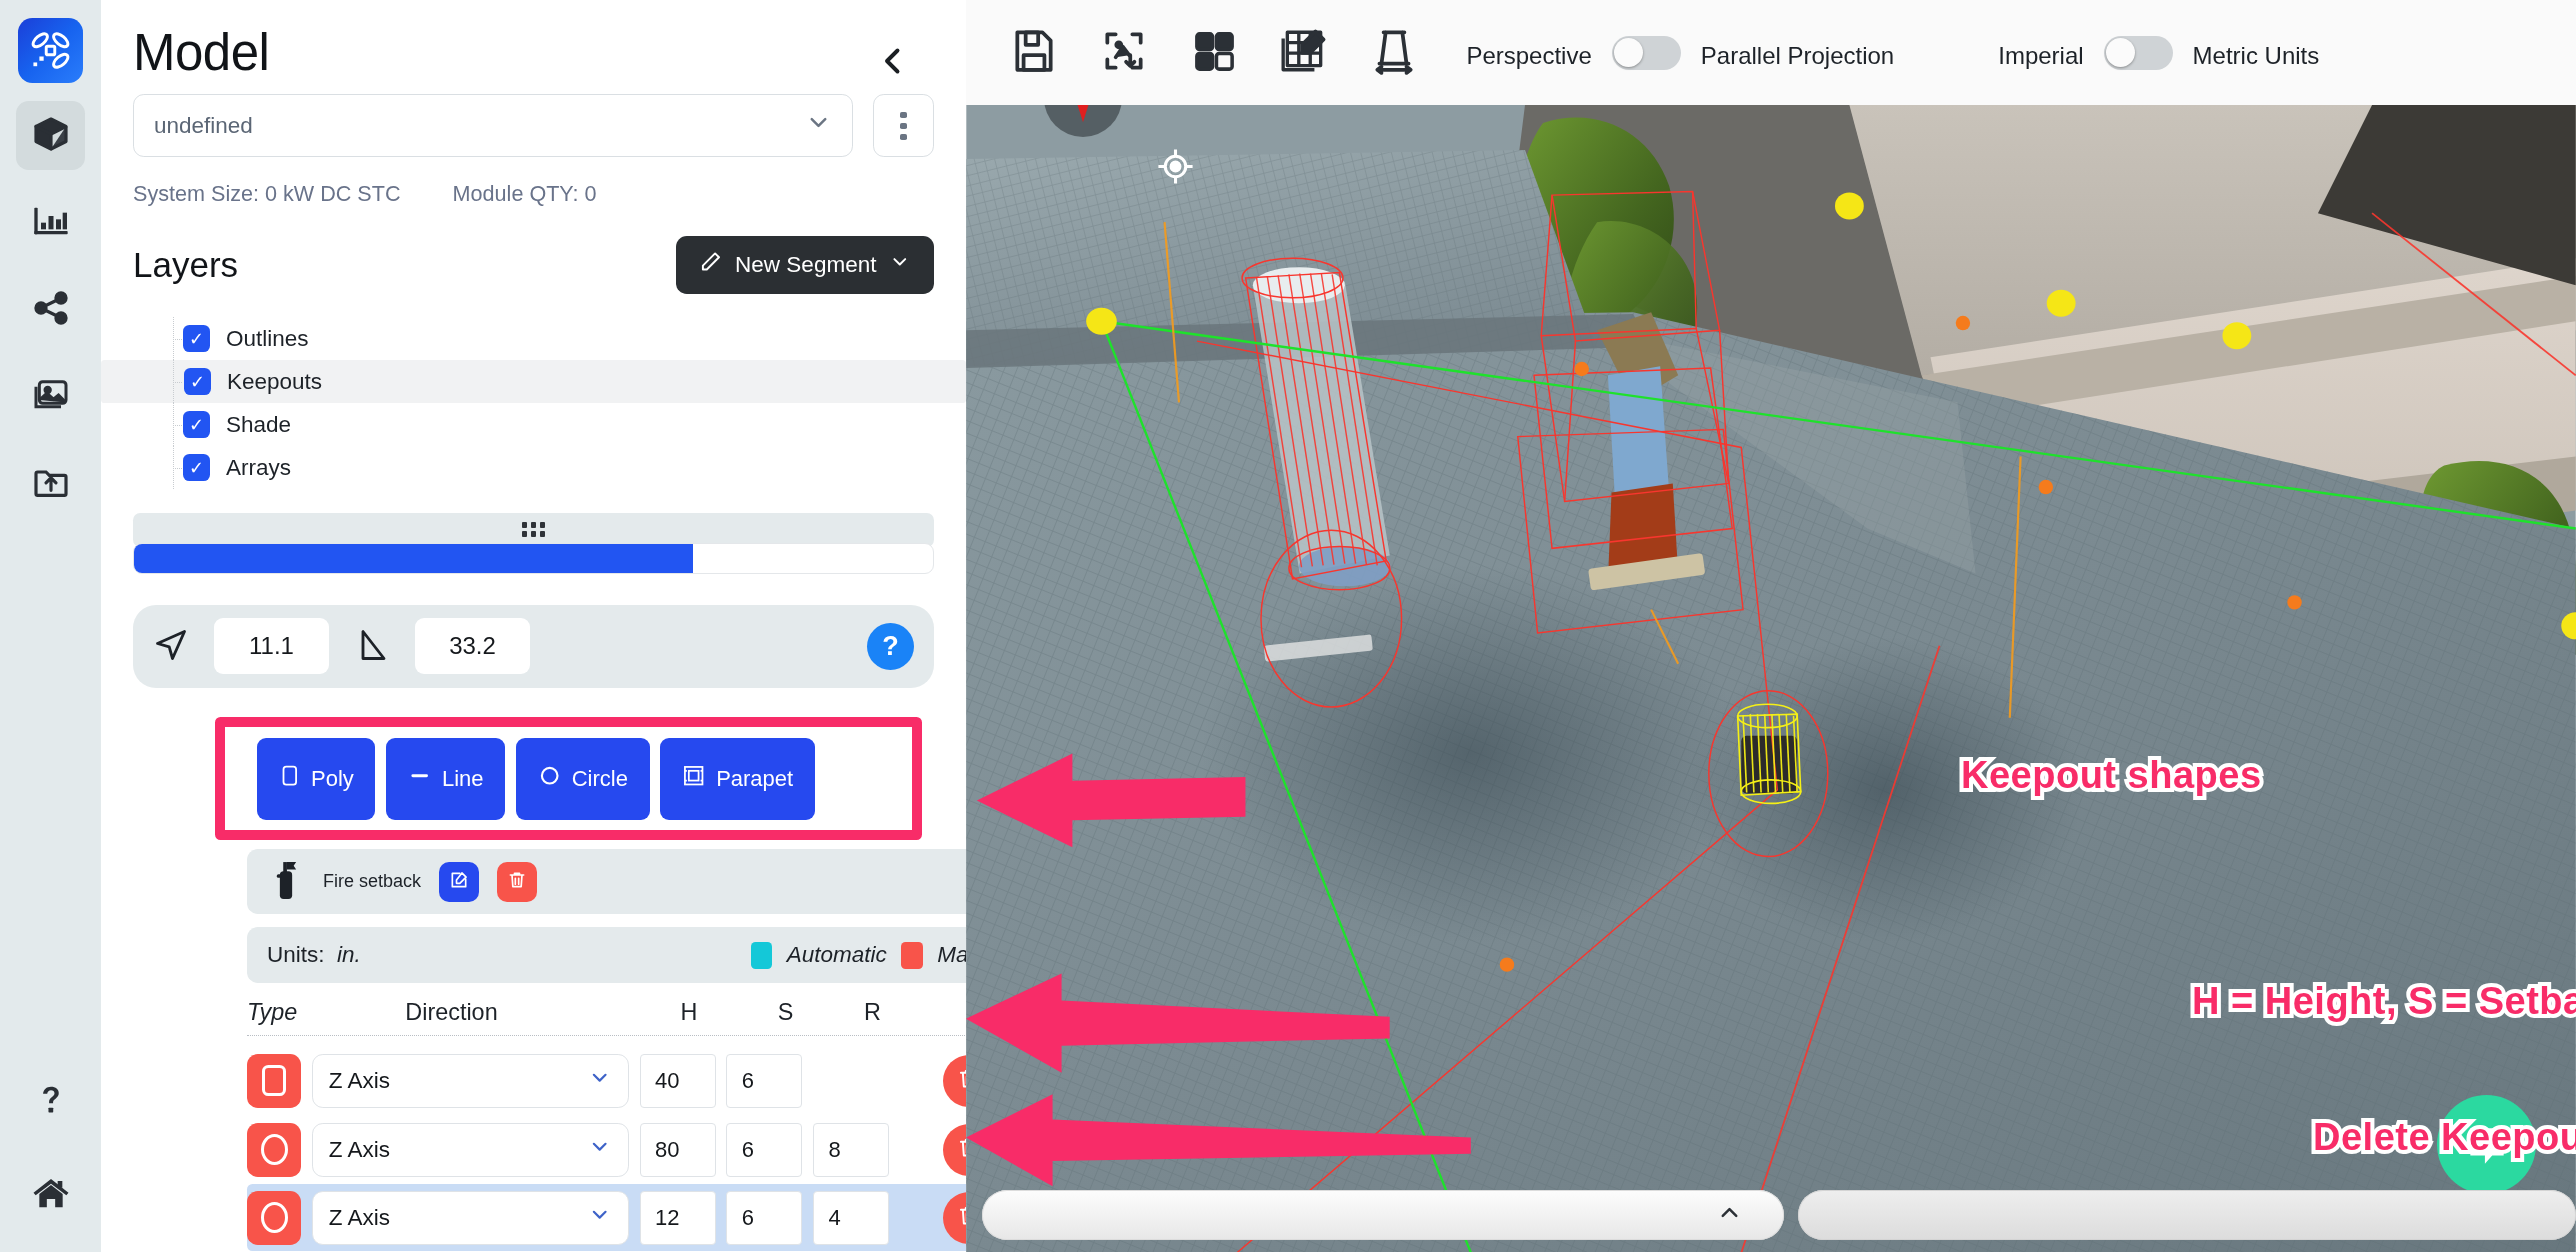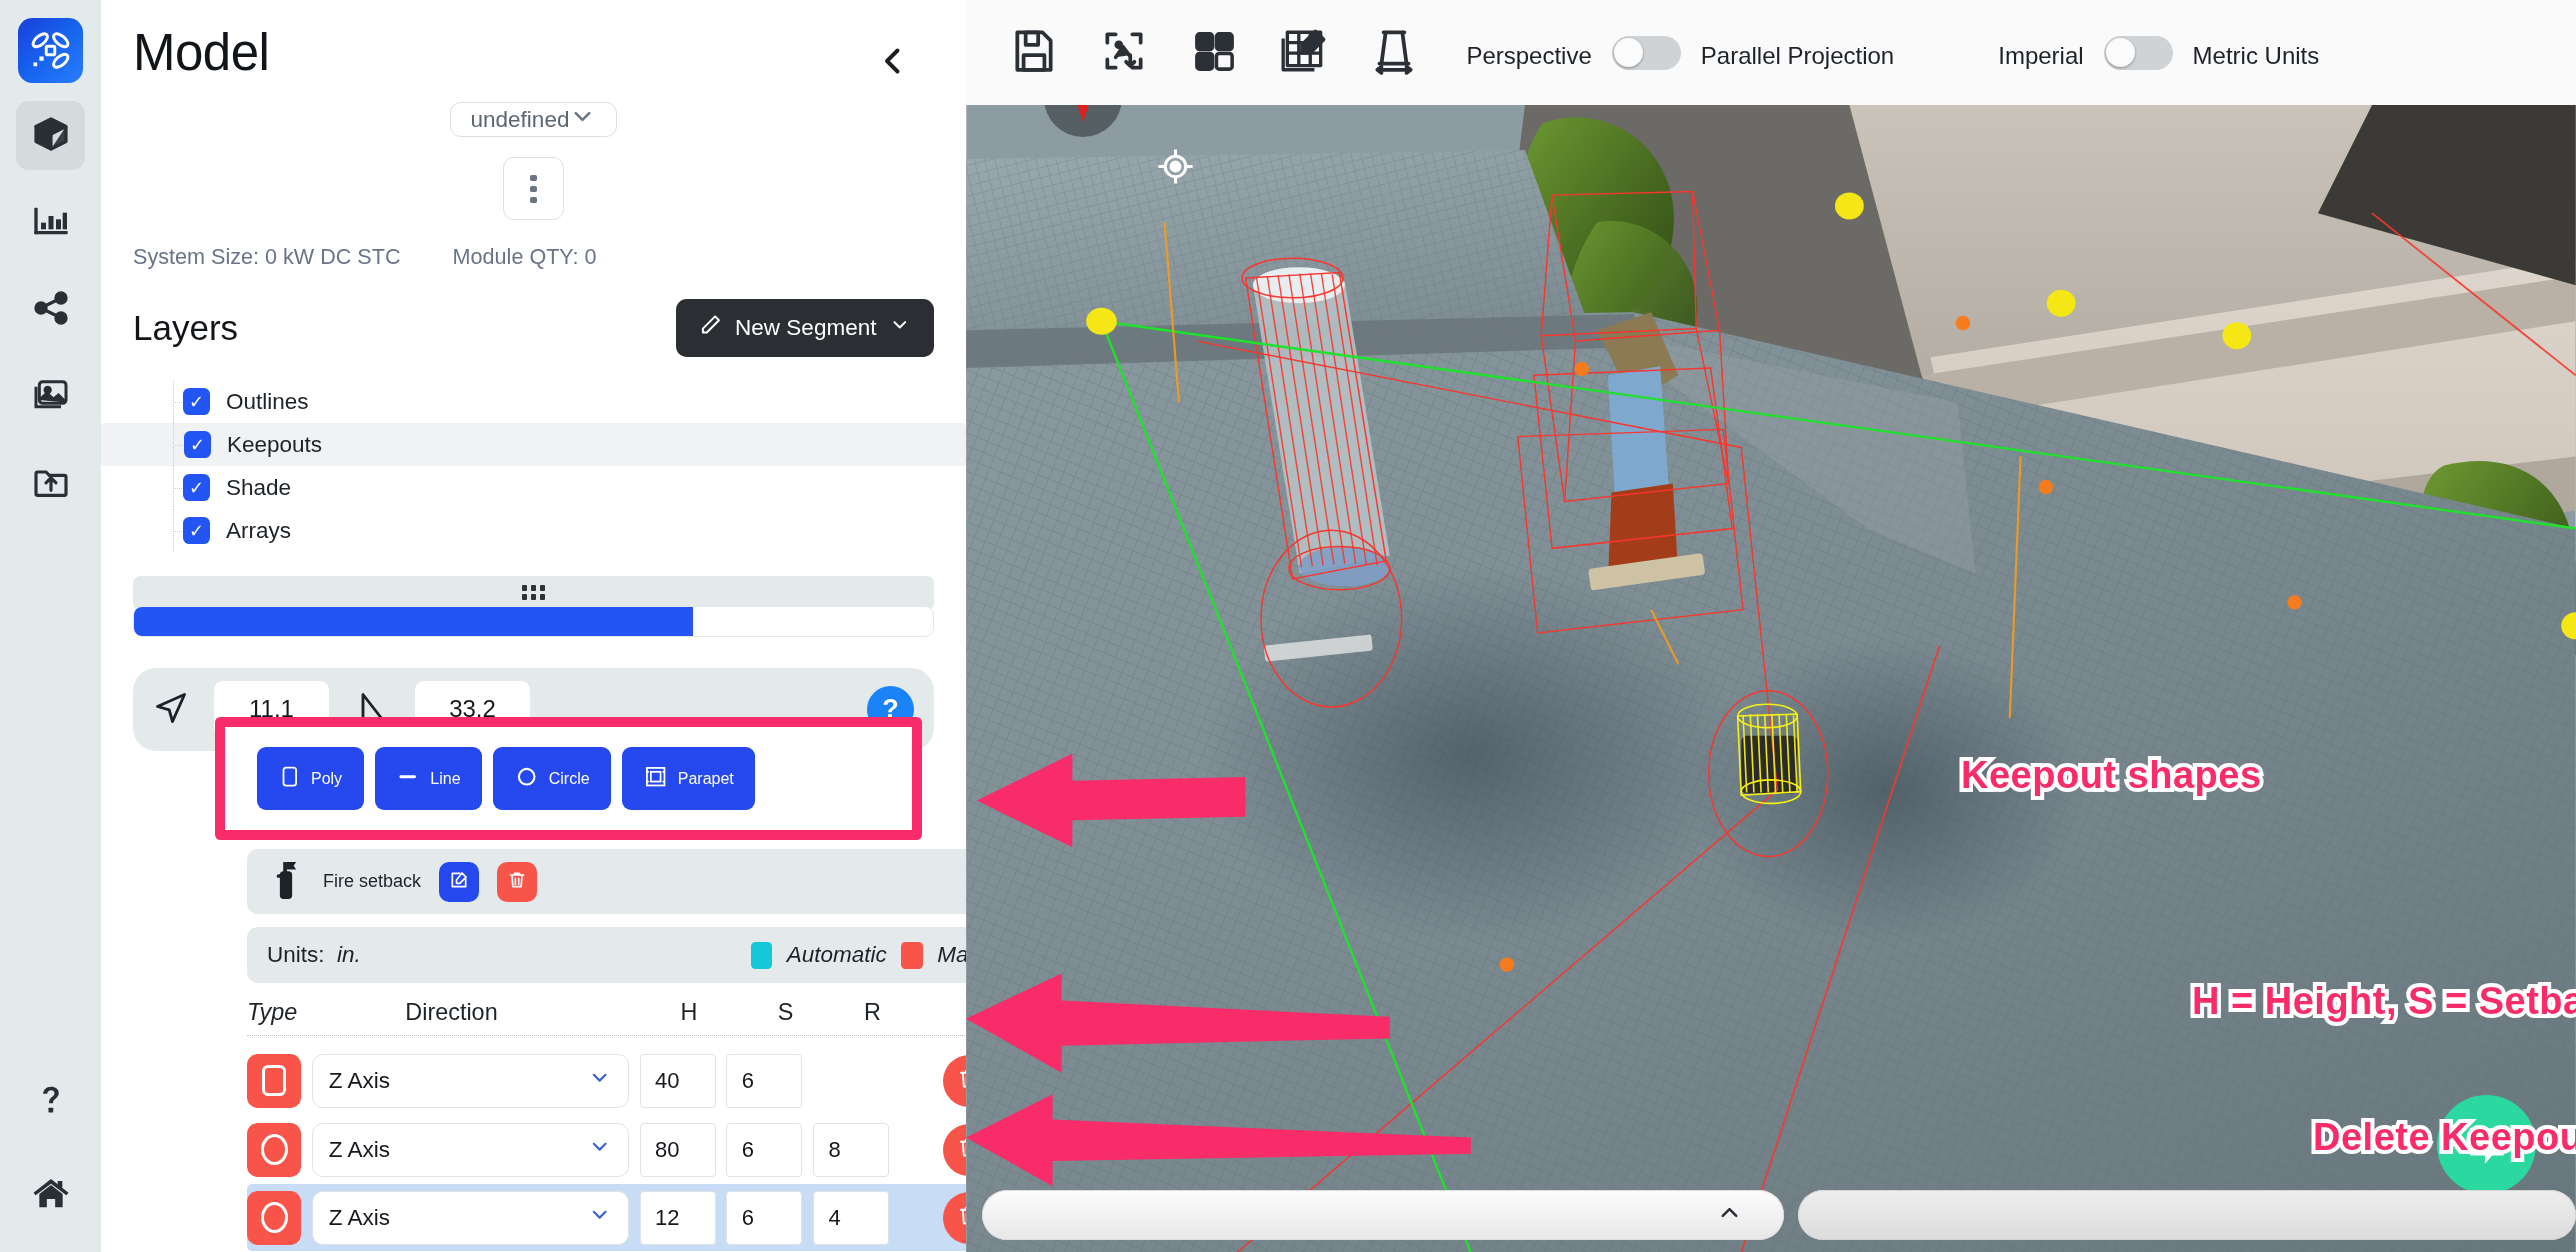--- a/index.html
+++ b/index.html
@@ -41,21 +41,21 @@
     padding: 0 32px;
     overflow: hidden;
   }
   .panel-head {
     display: flex; align-items: flex-start; justify-content: space-between;
     padding-top: 23.4px;
   }
   .panel-title { font-size: 51px; font-weight: 400; color: #111418; letter-spacing: -0.5px; }
   .collapse-btn { color: #1b1f23; padding: 20px 23.4px 0 0; }
 
-  .select-row { display: flex; gap: 20px; margin-top: 20px; align-items: center; flex-direction: column; }
+  .select-row { display: flex; gap: 20px; margin-top: 12px; align-items: center; }
   .select-box {
     flex: 1; height: 63px; border: 1.4px solid #dadfe3; border-radius: 10.8px;
     display: flex; align-items: center; justify-content: space-between;
     padding: 0 20px; color: #5b6675; font-size: 22.5px; background: #fff;
   }
   .kebab-box {
     width: 61px; height: 63px; border: 1.4px solid #dadfe3; border-radius: 10.8px;
     display: flex; align-items: center; justify-content: center;
   }
   .dot { width: 6.3px; height: 6.3px; background: #6b7583; border-radius: 1.8px; display:block; }
@@ -122,22 +122,22 @@
     display: flex; align-items: center; justify-content: center;
   }
 
   .shape-highlight {
     position: absolute; left: 114px; top: 717px; width: 707px; height: 123px;
     border: 10px solid #f82c68; border-radius: 5.4px; background: #fff;
     display: flex; align-items: center; padding-left: 32px; gap: 10.8px;
   }
   .shape-btn {
     background: #2649ef; color: #fff; border-radius: 9px;
-    height: 63px; padding: 0 21.6px; display: flex; align-items: center; gap: 10.8px;
-    font-size: 16px; white-space: nowrap;
+    height: 82px; padding: 0 21.6px; display: flex; align-items: center; gap: 10.8px;
+    font-size: 22px; white-space: nowrap;
   }
 
   .fire-row {
     position: absolute; left: 146px; top: 849px; width: 784px; height: 65px;
     background: #e4eaec; border-radius: 10.8px;
     display: flex; align-items: center; gap: 18px; padding: 0 20px;
   }
   .fire-label { font-size: 18px; color: #1d2228; }
   .pill-btn {
     width: 40px; height: 40px; border-radius: 10px;

